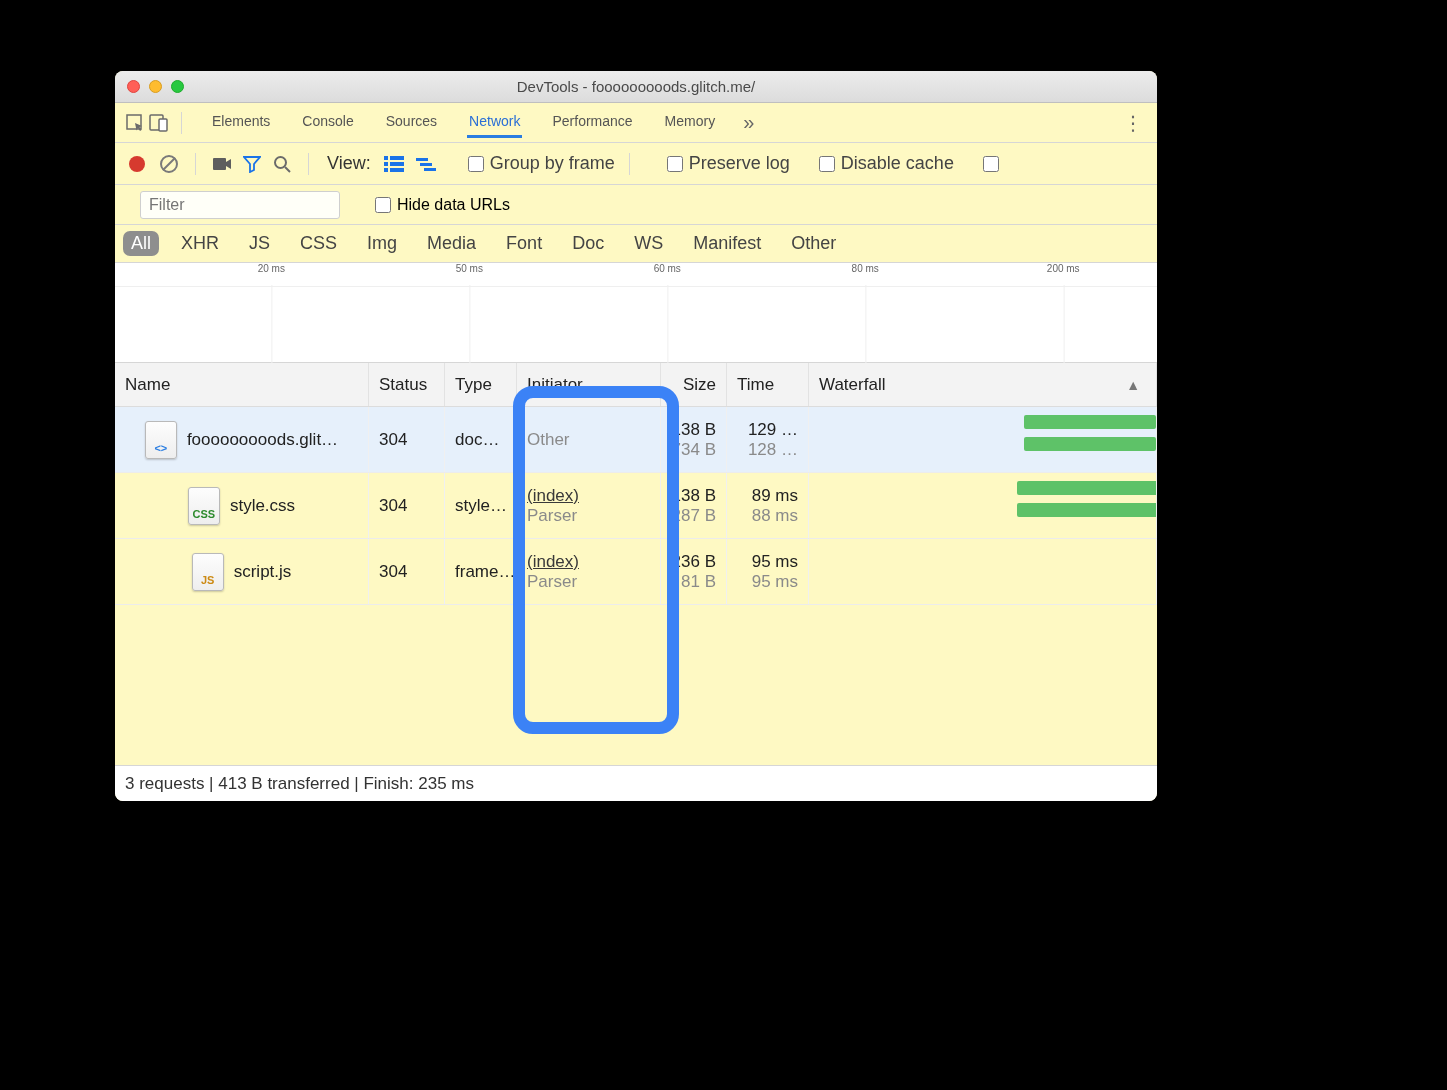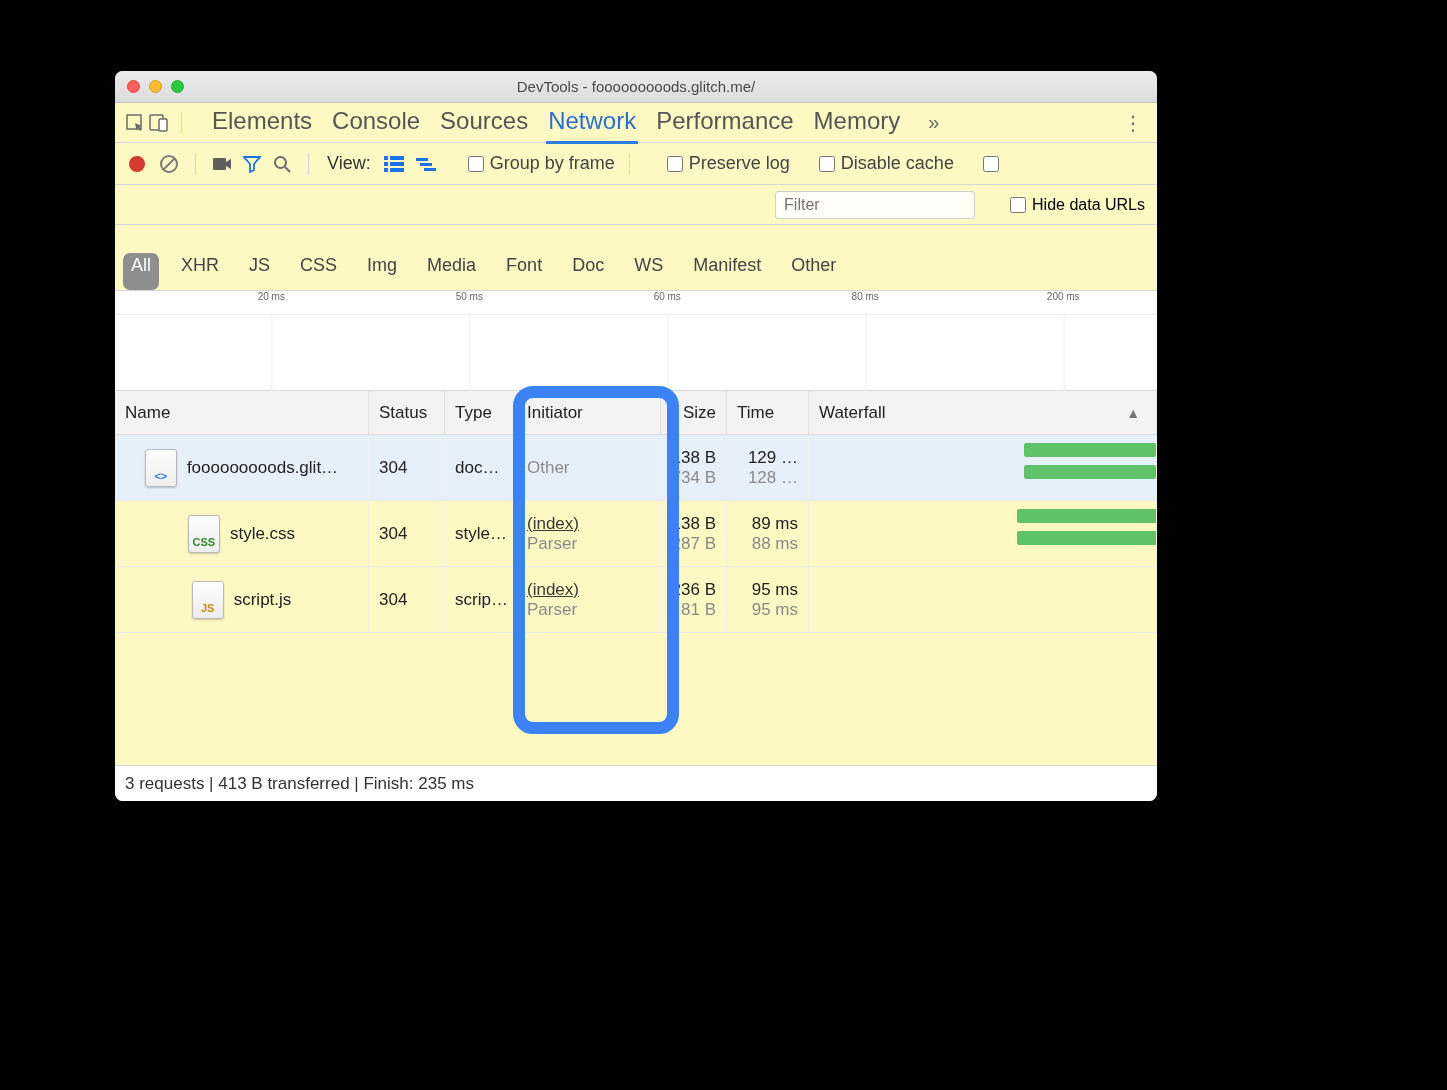--- a/index.html
+++ b/index.html
@@ -46,21 +46,21 @@
   
   .tabstrip {
     height: 40px;
     border-bottom: 1px solid #d6d6d6;
     display:flex; align-items:center;
     padding: 0 8px;
     color:#444;
   }
   .tabstrip .spacer { width: 1px; height:22px; background:#d6d6d6; margin:0 10px; }
   .icon-btn { width:24px; height:24px; display:flex;align-items:center;justify-content:center; color:#696969; cursor:pointer; }
-  .tabs { display:flex; gap:16px; margin-left:18px; font-size:24px; }
+  .tabs { display:flex; gap:28px; margin-left:18px; font-size:14px; }
   .tab { color:#555; padding:6px 2px; cursor:pointer; }
   .tab.active { color:#2a6fd6; border-bottom:3px solid #2a7de1; }
   .overflow { margin-left:26px; font-size:20px; color:#666; }
   .kebab { margin-left:auto; font-size:20px; color:#666; padding-right:6px; }
 
   
   .toolbar {
     height: 42px;
     border-bottom:1px solid #d6d6d6;
     display:flex; align-items:center;
@@ -71,29 +71,29 @@
   .stop-icon svg, .icon-btn svg { display:block; }
   .sep{width:1px;height:22px;background:#d6d6d6;margin:0 8px;}
   .view-label{margin:0 4px;color:#333;}
   .view-icon{width:22px;height:22px;color:#1a73e8;display:flex;align-items:center;justify-content:center;margin:0 2px;}
   .chk{display:flex;align-items:center;gap:6px;margin-left:23px;white-space:nowrap;}
   .chk input{width:16px;height:16px;}
 
   
   .filterrow{
     height:40px;border-bottom:1px solid #d6d6d6;
-    display:flex;align-items:center;padding:0 12px;gap:12px;justify-content:flex-end;
+    display:flex;align-items:center;padding:0 25px;gap:12px;
   }
   .filter-input{
     width:200px;height:28px;border:1px solid #cfcfcf;background:#fffff8;
     padding:0 8px;font-size:16px;color:#777;border-radius:3px;
   }
   .pillrow{
     height:38px;border-bottom:1px solid #d6d6d6;
-    display:flex;gap:14px;padding:0 8px;font-size:18px;color:#444;margin-top:28px;
+    display:flex;align-items:center;gap:14px;padding:0 8px;font-size:18px;color:#444;
   }
   .pill{padding:2px 8px;border-radius:7px;cursor:pointer;}
   .pill.active{background:#8e8e8e;color:#fff;}
 
   
   .timeline{height:100px;border-bottom:1px solid #d6d6d6;position:relative;background:#fff;}
   .tl-head{height:24px;border-bottom:1px solid #efefef;position:relative;}
   .tl-tick{position:absolute;top:0;font-size:10px;color:#666;transform:translateX(-50%);}
   .tl-tick::after{content:"";position:absolute;left:50%;top:22px;width:1px;height:78px;background:#efefef;}
 
@@ -327,21 +327,21 @@
             <div class="bar" style="left: 60%; width: 42%;"></div>
             <div class="bar bar2" style="left: 60%; width: 42%;"></div>
           </div>
         </div>
         <div class="g-row">
           <div class="cell namecol">
             <div class="file-ico js">JS</div>
             <span>script.js</span>
           </div>
           <div class="cell">304</div>
-          <div class="cell">scrip…</div>
+          <div class="cell">frame…</div>
           <div class="cell initiator">
             <a href="#">(index)</a>
             <span class="sub">Parser</span>
           </div>
           <div class="cell size-col">
             <span>236 B</span>
             <span class="sub">81 B</span>
           </div>
           <div class="cell time-col">
             <span>95 ms</span>

